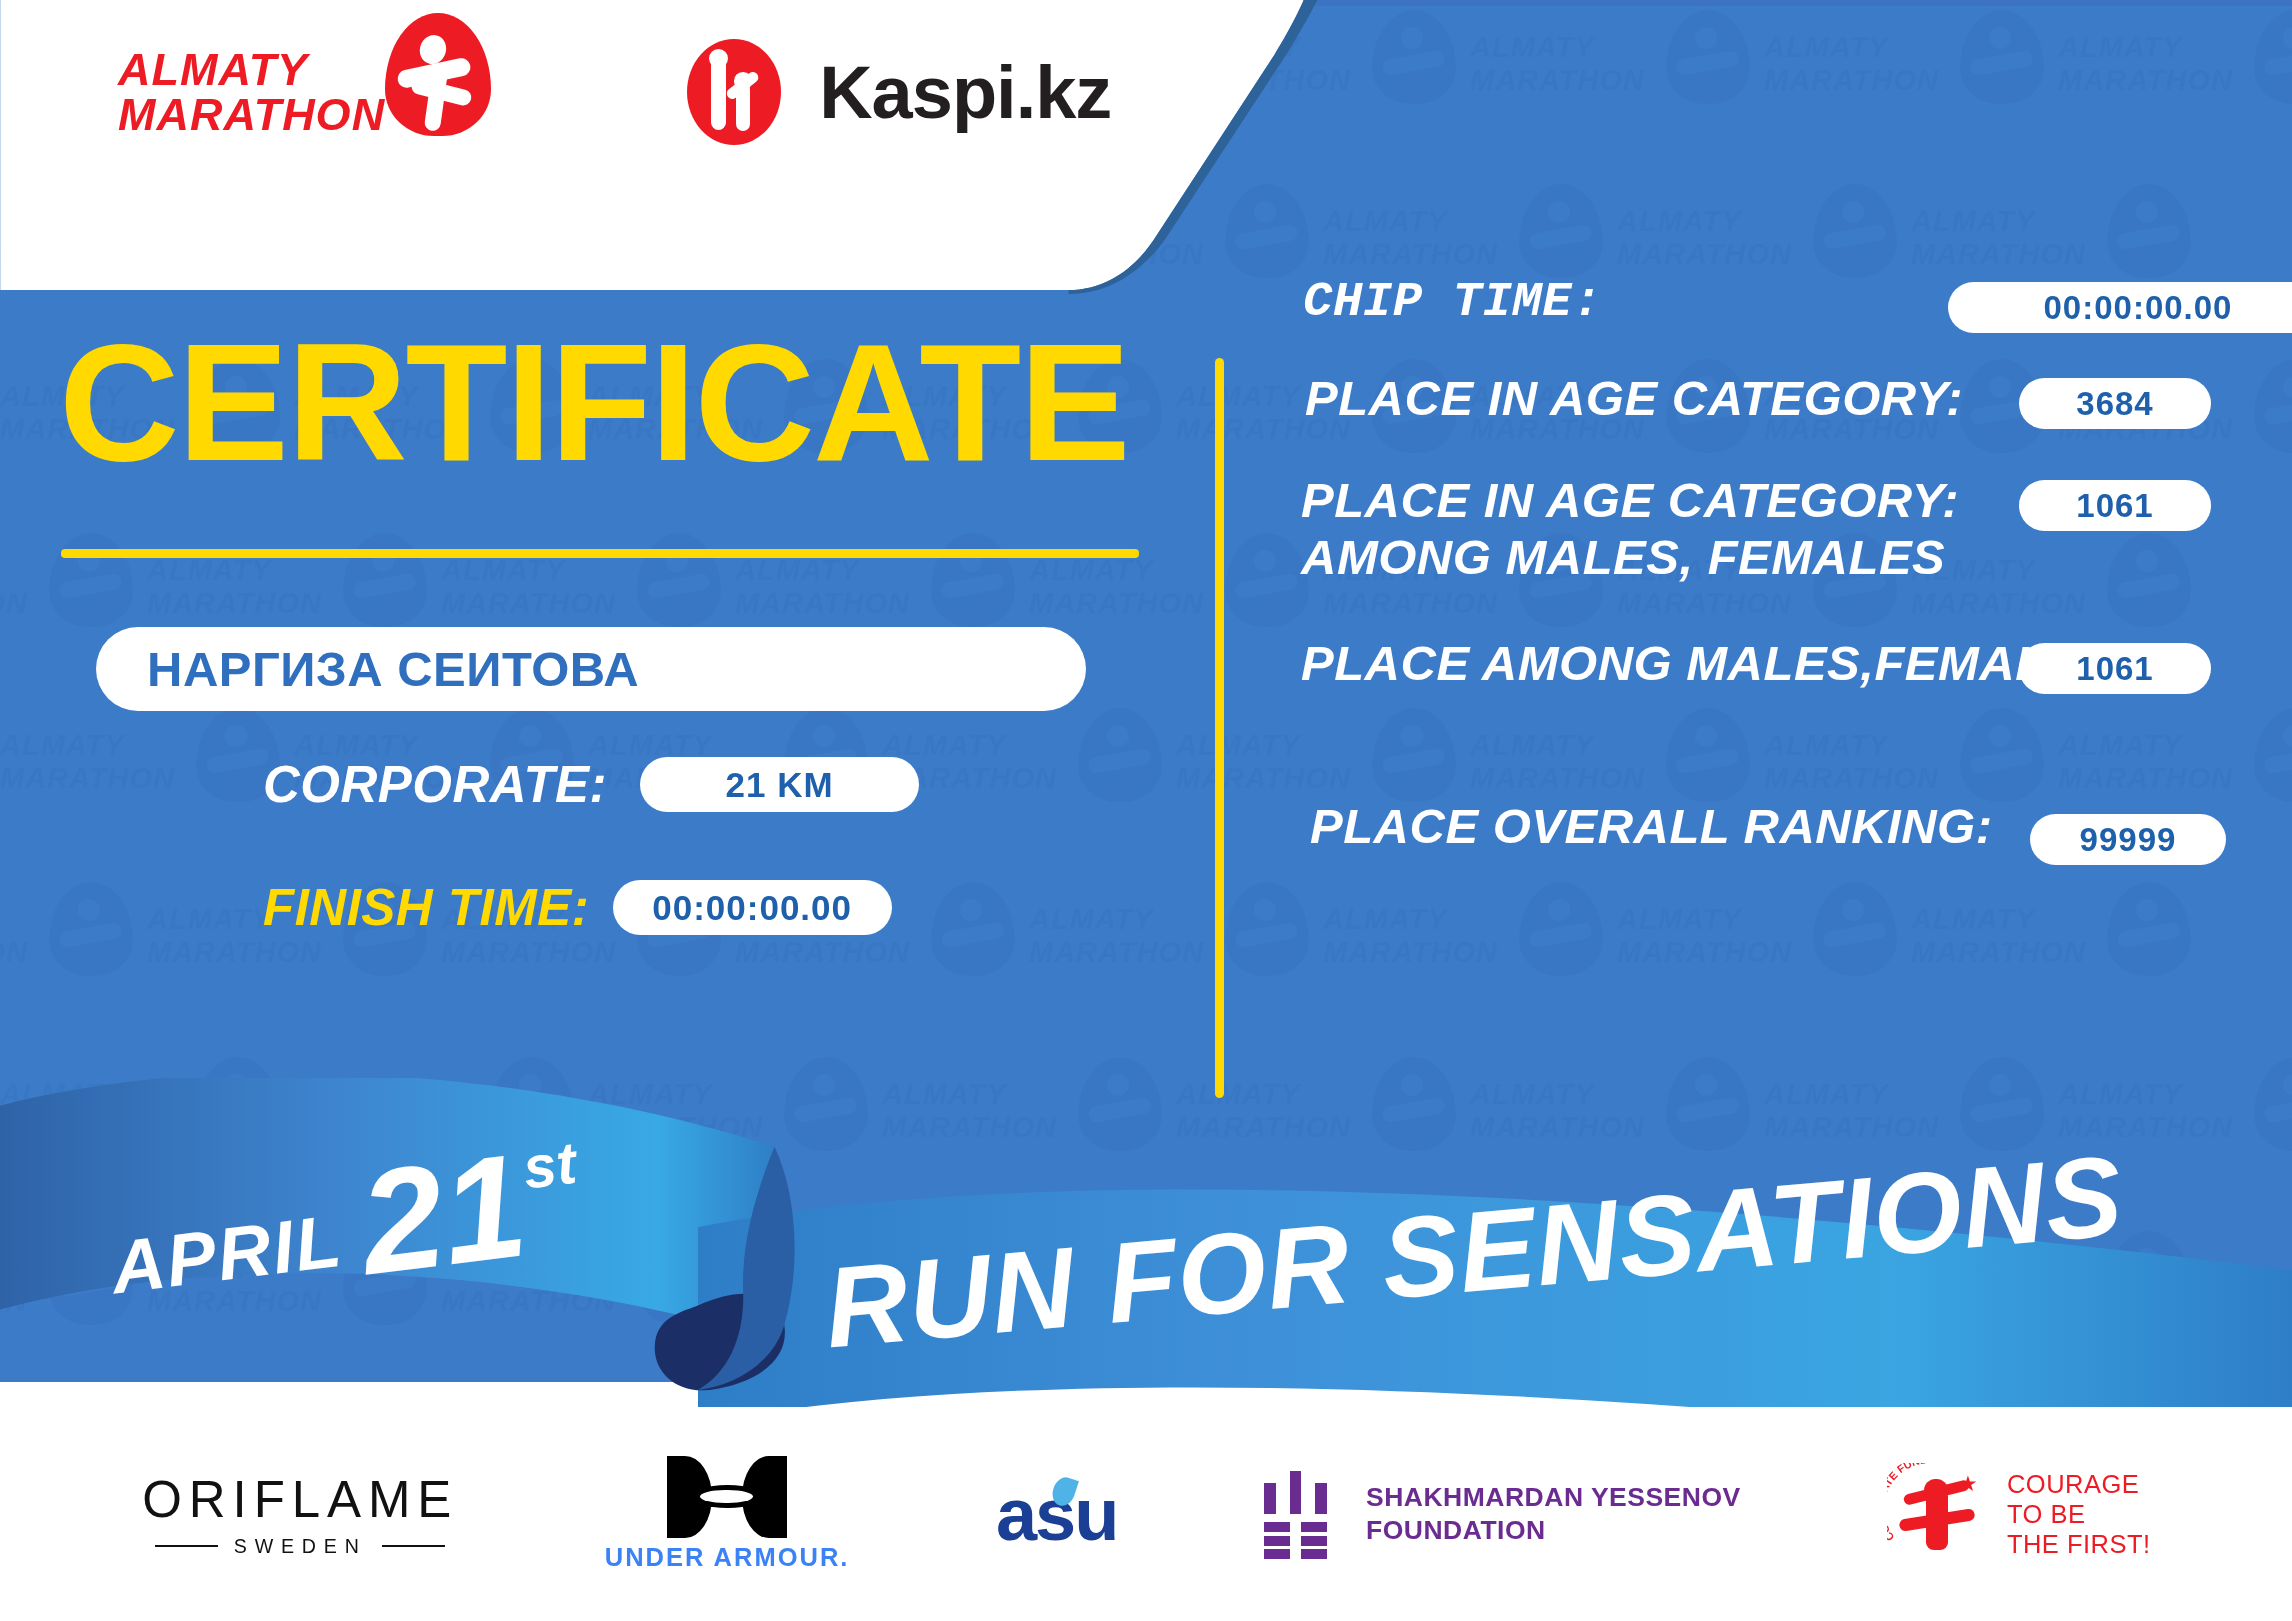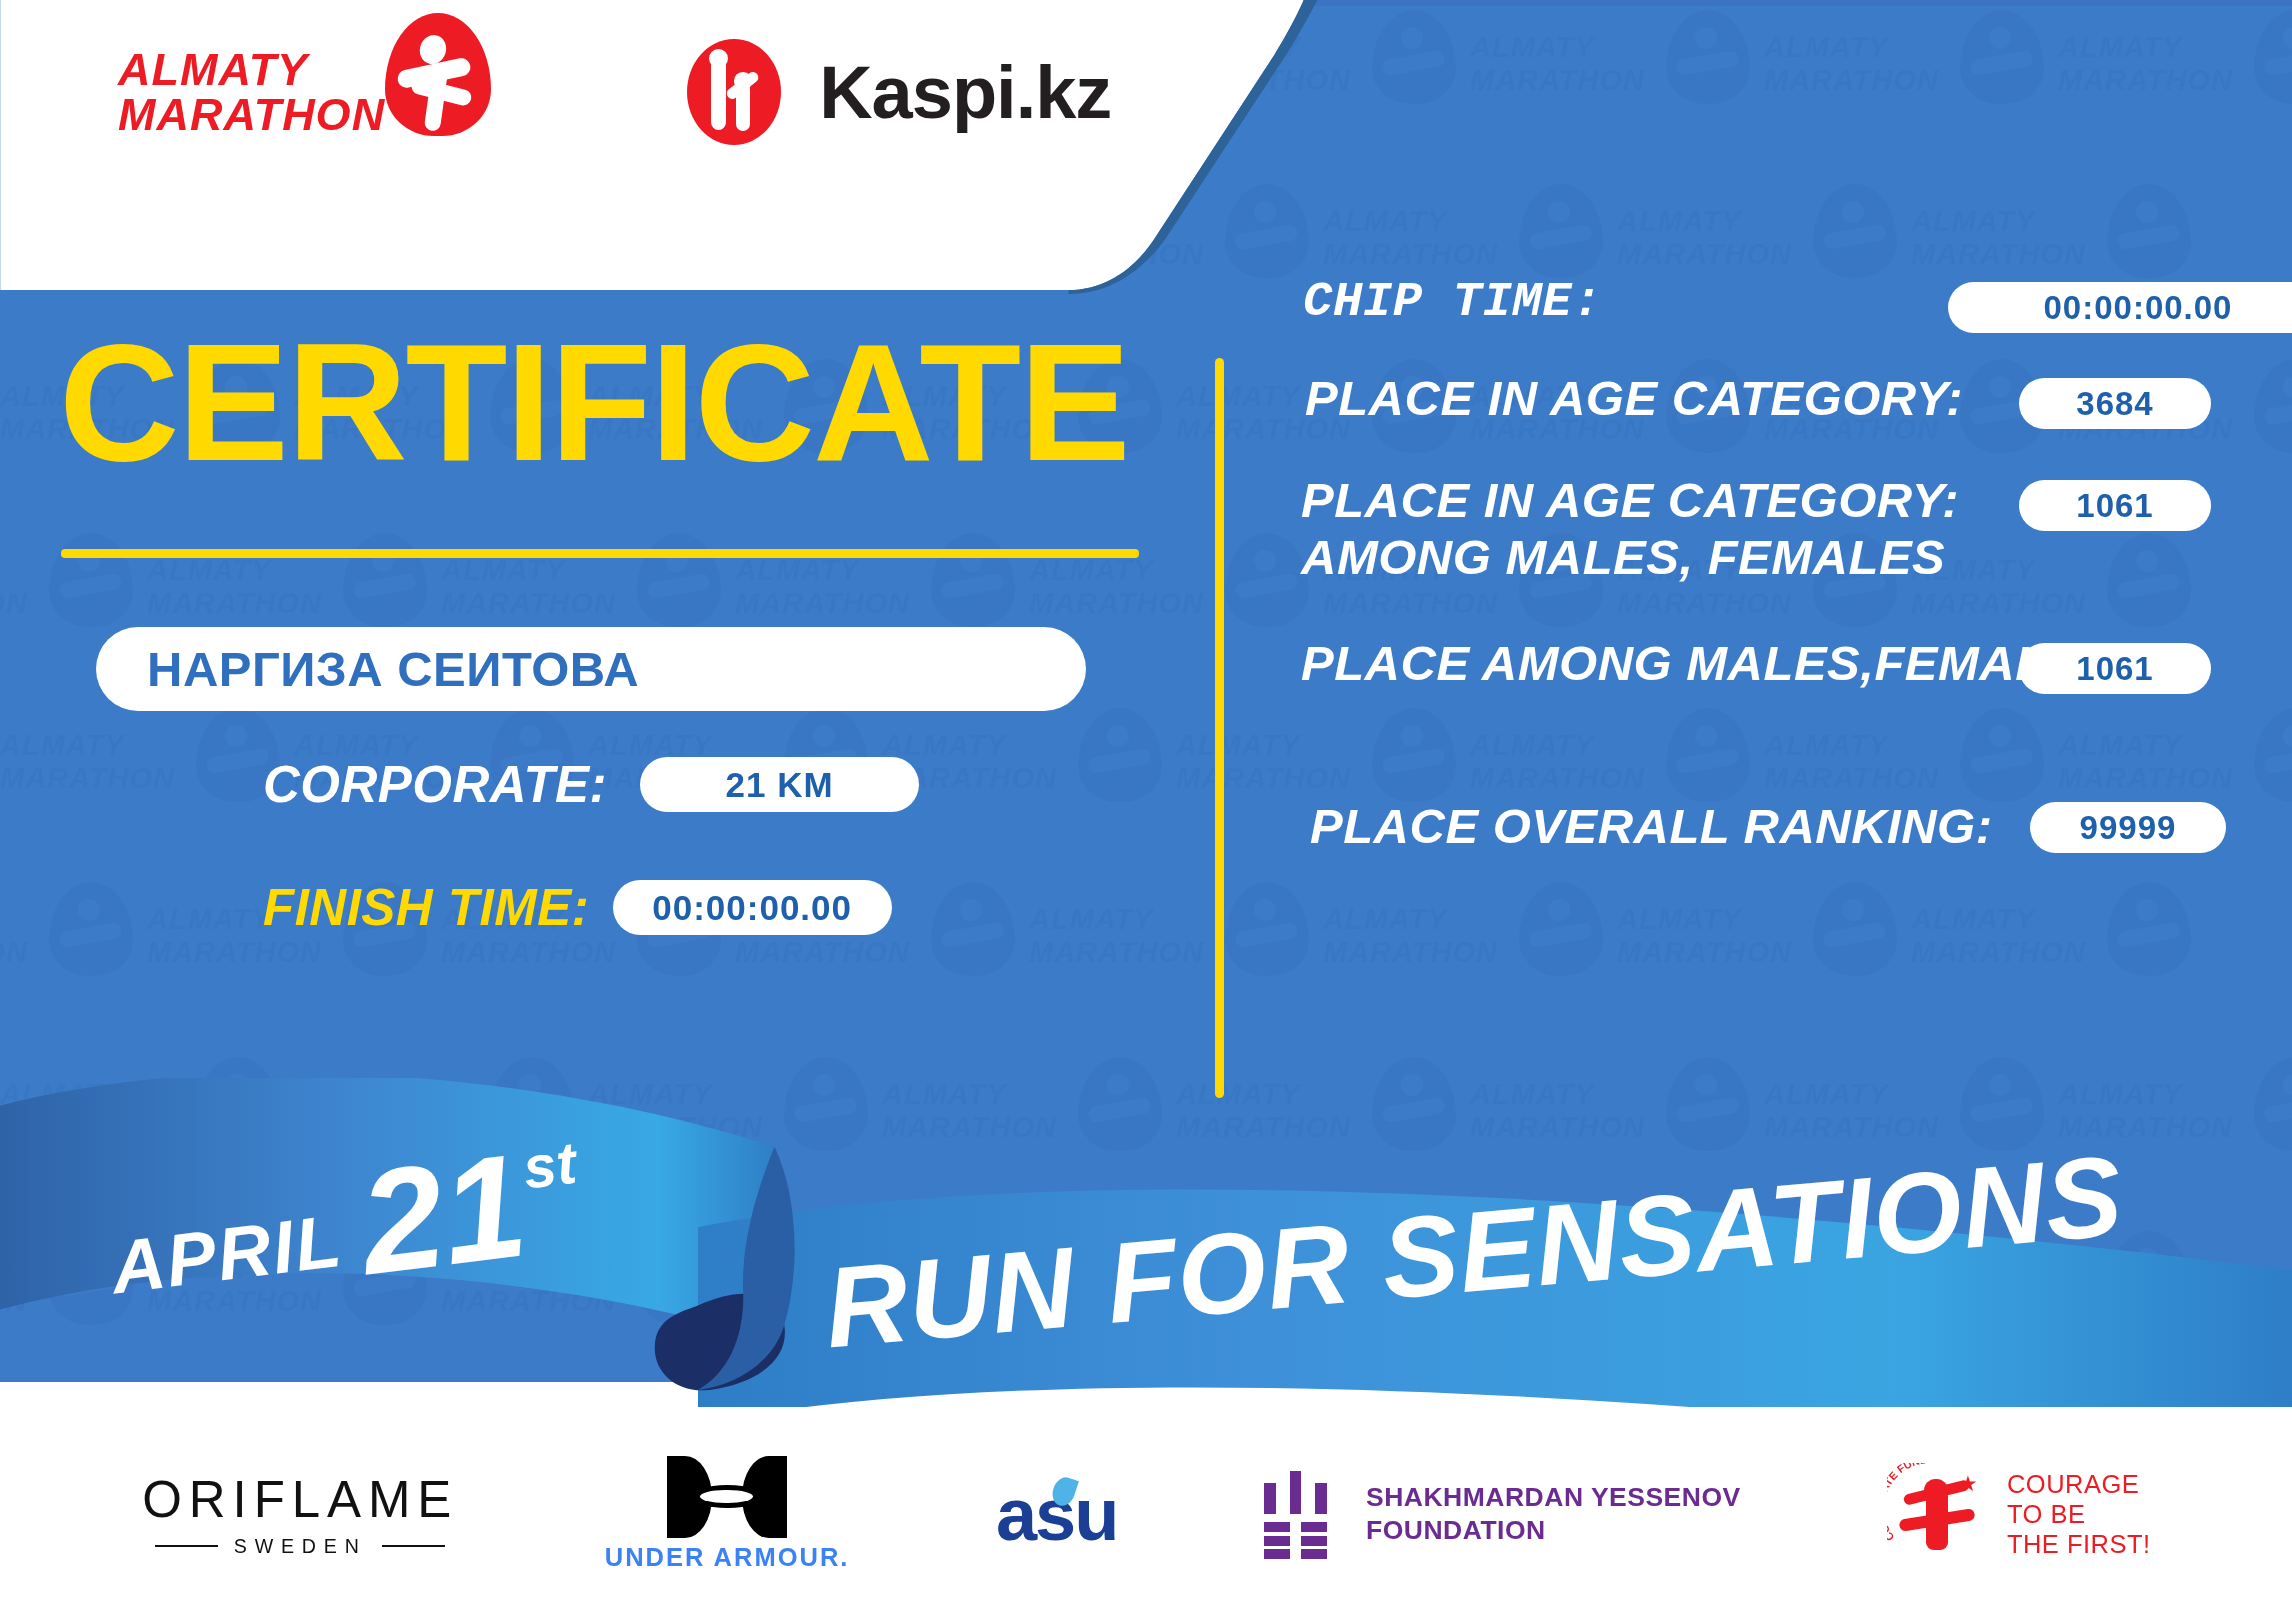--- a/index.html
+++ b/index.html
@@ -609,21 +609,21 @@
 
     <div class="srow" style="left:37px;top:341px;flex-direction:row;">
       <span class="slbl">PLACE AMONG MALES,</span>
       <span class="slbl">FEMALES:</span>
     </div>
     <div class="spill" style="left:755px;top:349px;width:192px;">1061</div>
 
     <div class="srow" style="left:46px;top:504px;">
       <span class="slbl">PLACE OVERALL RANKING:</span>
     </div>
-    <div class="spill" style="left:766px;top:508px;width:196px;">99999</div>
+    <div class="spill" style="left:766px;top:520px;width:196px;">99999</div>
 
   </div>
 
   <div class="ribbon-wrap">
     <svg width="2293" height="412" viewBox="0 0 2339 420">
       <defs>
         <linearGradient id="g1" x1="0" y1="0" x2="1" y2="0">
           <stop offset="0" stop-color="#2F63A8"></stop>
           <stop offset="0.45" stop-color="#3E86D0"></stop>
           <stop offset="0.85" stop-color="#38A9E5"></stop>

